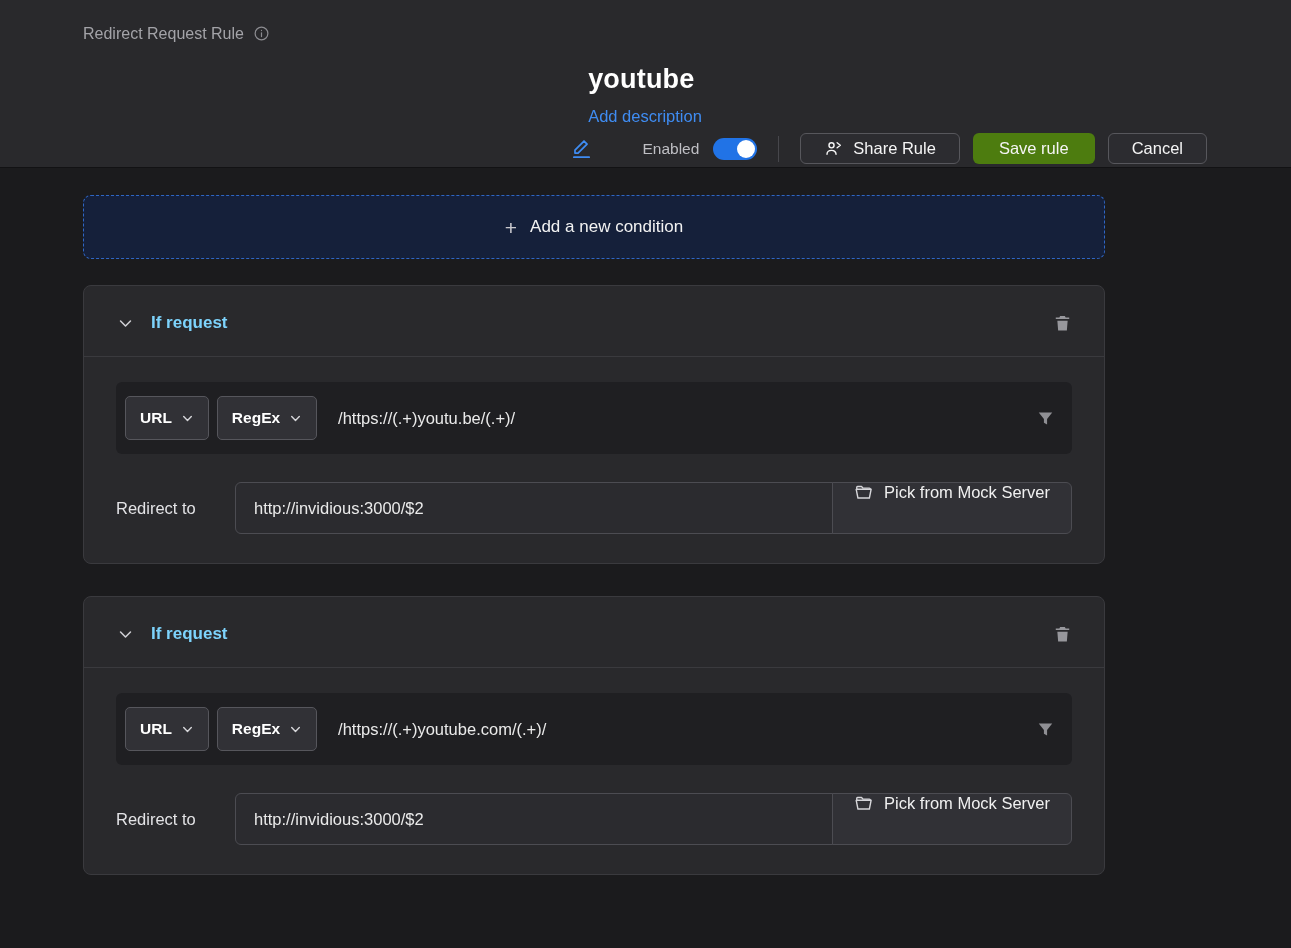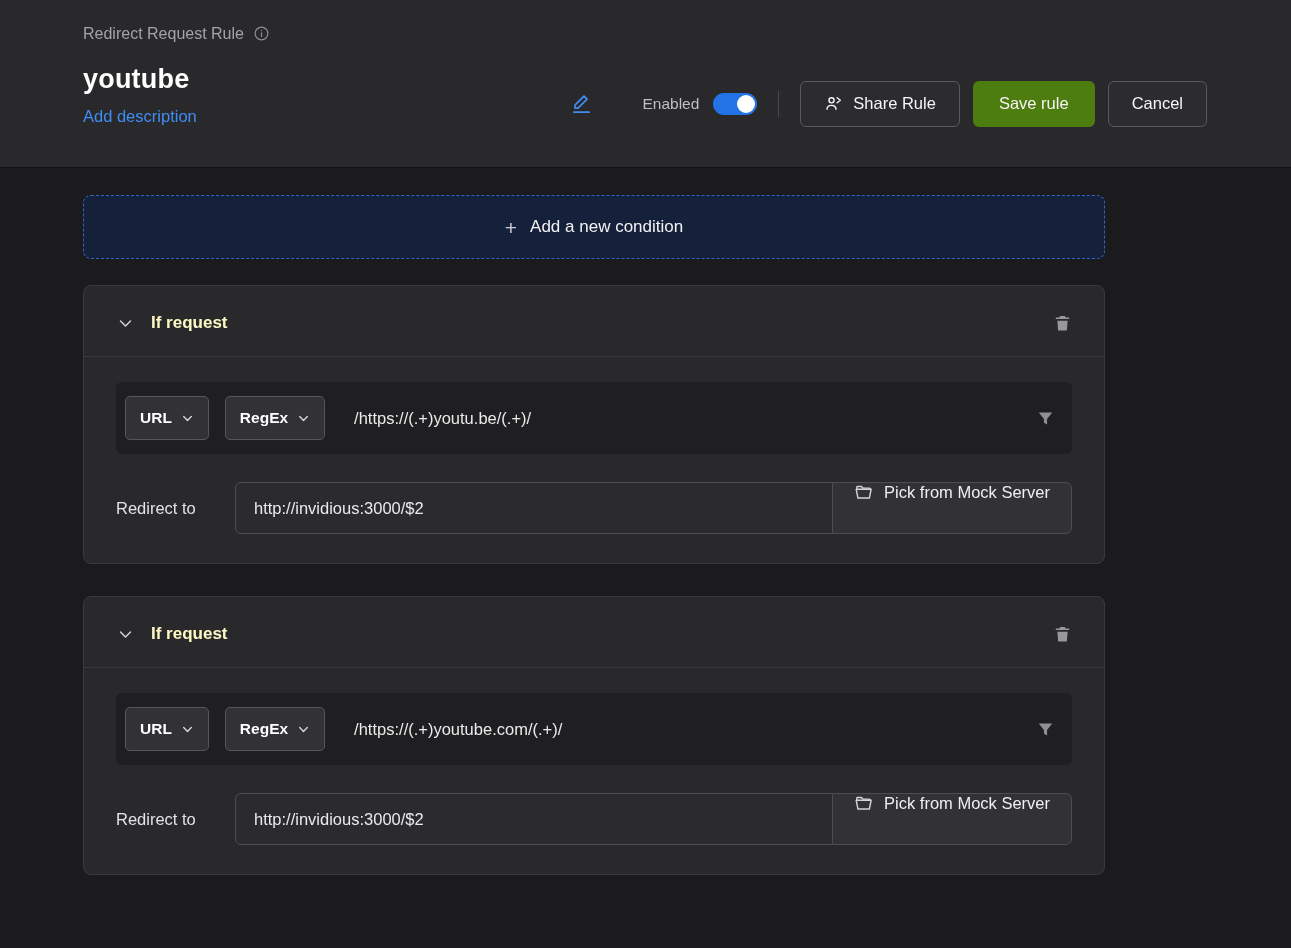--- a/index.html
+++ b/index.html
@@ -15,21 +15,21 @@
     background:#29292c;
     border-bottom:1px solid #121214;
     padding:25px 84px 22px 83px;
     height:168px;
   }
   .rule-type-row {
     display:flex; gap:9px;
     color:#a3a3a8; font-size:16px;
   }
   .rule-type-row svg { width:17px; height:17px; color:#8c8c91; }
-  .header-main { display:flex; align-items:flex-end; margin-top:14px; }
+  .header-main { display:flex; align-items:center; margin-top:14px;flex-direction:column; }
   .name-block h1 {
     font-size:27px; font-weight:600; color:#ffffff;
     line-height:44px; letter-spacing:.2px;
   }
   .add-desc {
     display:inline-block; margin-top:6px;
     color:#3f8cf2; font-size:16.5px; cursor:pointer;
   }
   .header-actions {
     margin-left:auto; display:flex; align-items:center;
@@ -40,21 +40,21 @@
   .toggle {
     width:44px; height:22px; border-radius:11px;
     background:#2173e6; position:relative; cursor:pointer; flex:none;
   }
   .toggle .knob {
     position:absolute; top:2px; right:2px;
     width:18px; height:18px; border-radius:50%; background:#ffffff;
   }
   .vdivider { width:1px; height:26px; background:#47474c; margin:0 8px; }
   .btn {
-    height:46px; border-radius:6px; font-size:16.5px;
+    height:31px; border-radius:6px; font-size:16.5px;
     display:flex; align-items:center; justify-content:center; gap:10px;
     border:1px solid transparent; cursor:pointer;
     font-family:"Liberation Sans", sans-serif; color:#f5f5f5;
   }
   .btn-default { background:#2c2c30; border-color:#57575c; padding:0 23px; }
   .btn-primary { background:#4d7c0f; padding:0 25px; }
   .btn svg { width:19px; height:19px; }
 
   
   .content { padding:27px 84px 0 83px; }
@@ -75,28 +75,28 @@
   }
   .condition-card + .condition-card { margin-top:32px; }
 
   .card-header {
     display:flex; align-items:center; gap:17px;
     padding:27px 32px 23px 33px;
     border-bottom:1px solid #3a3a3e;
   }
   .chev { width:17px; height:17px; color:#cfcfd4; cursor:pointer; flex:none; }
   .chev svg, .trash svg, .funnel svg { width:100%; height:100%; display:block; }
-  .card-title { font-size:17px; font-weight:700; color:#fef9c3; }
+  .card-title { font-size:17px; font-weight:700; color:#7dd3fc; }
   .trash { margin-left:auto; width:19px; height:20px; color:#97979c; cursor:pointer; }
 
   .card-body { padding:25px 32px 29px 32px; }
 
   .source-row {
     background:#1f1f22; border-radius:6px;
-    display:flex; align-items:center; gap:16px;
+    display:flex; align-items:center; gap:8px;
     padding:13px 17px 13px 9px; height:72px;
   }
   .dd {
     height:44px; padding:0 14px;
     background:#313136; border:1px solid #56565c; border-radius:5px;
     display:flex; align-items:center; gap:9px;
     color:#ffffff; font-size:15.5px; font-weight:700; cursor:pointer;
     font-family:"Liberation Sans", sans-serif; flex:none;
   }
   .dd svg { width:13px; height:13px; color:#d6d6da; }

